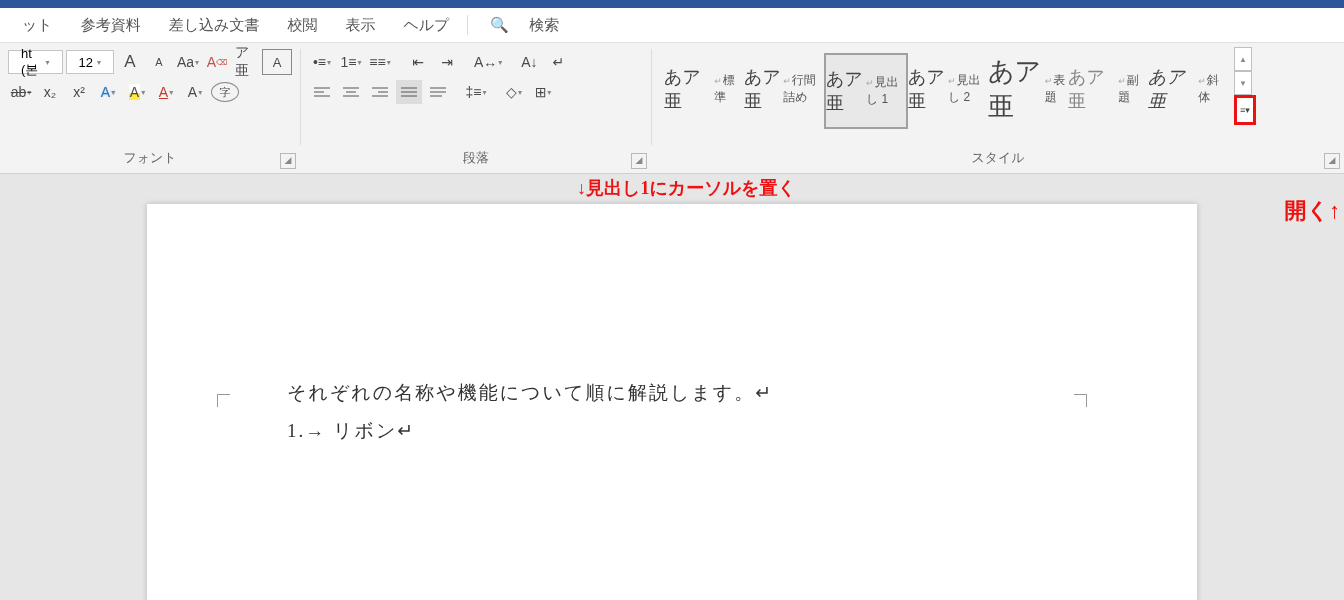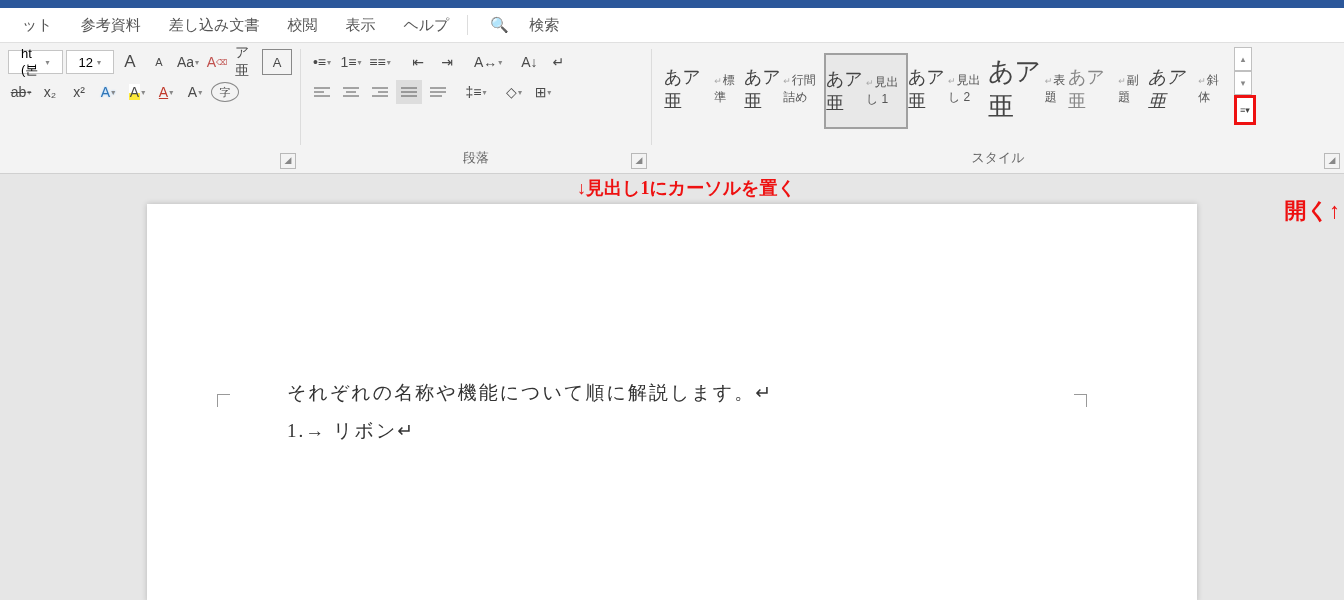--- a/index.html
+++ b/index.html
@@ -87,20 +87,21 @@
         <span class="btn dd">
             <span class="highlight">A</span>
           </span>
         <span class="btn dd">
             <span class="underline-a">A</span>
           </span>
         <span class="btn dd">A</span>
         <span class="btn" style="border:1px solid #888;border-radius:50%;width:18px;height:18px;font-size:11px">字</span>
       </div>
     </div>
+    <div class="group-label">フォント</div>
     <div class="launcher">◢</div>
   </div>
 
   <div class="group-sep"></div>
 
   <div class="group" style="width:350px">
     <div class="group-body">
       <div class="row">
         <span class="btn dd">•≡</span>
         <span class="btn dd">1≡</span>

